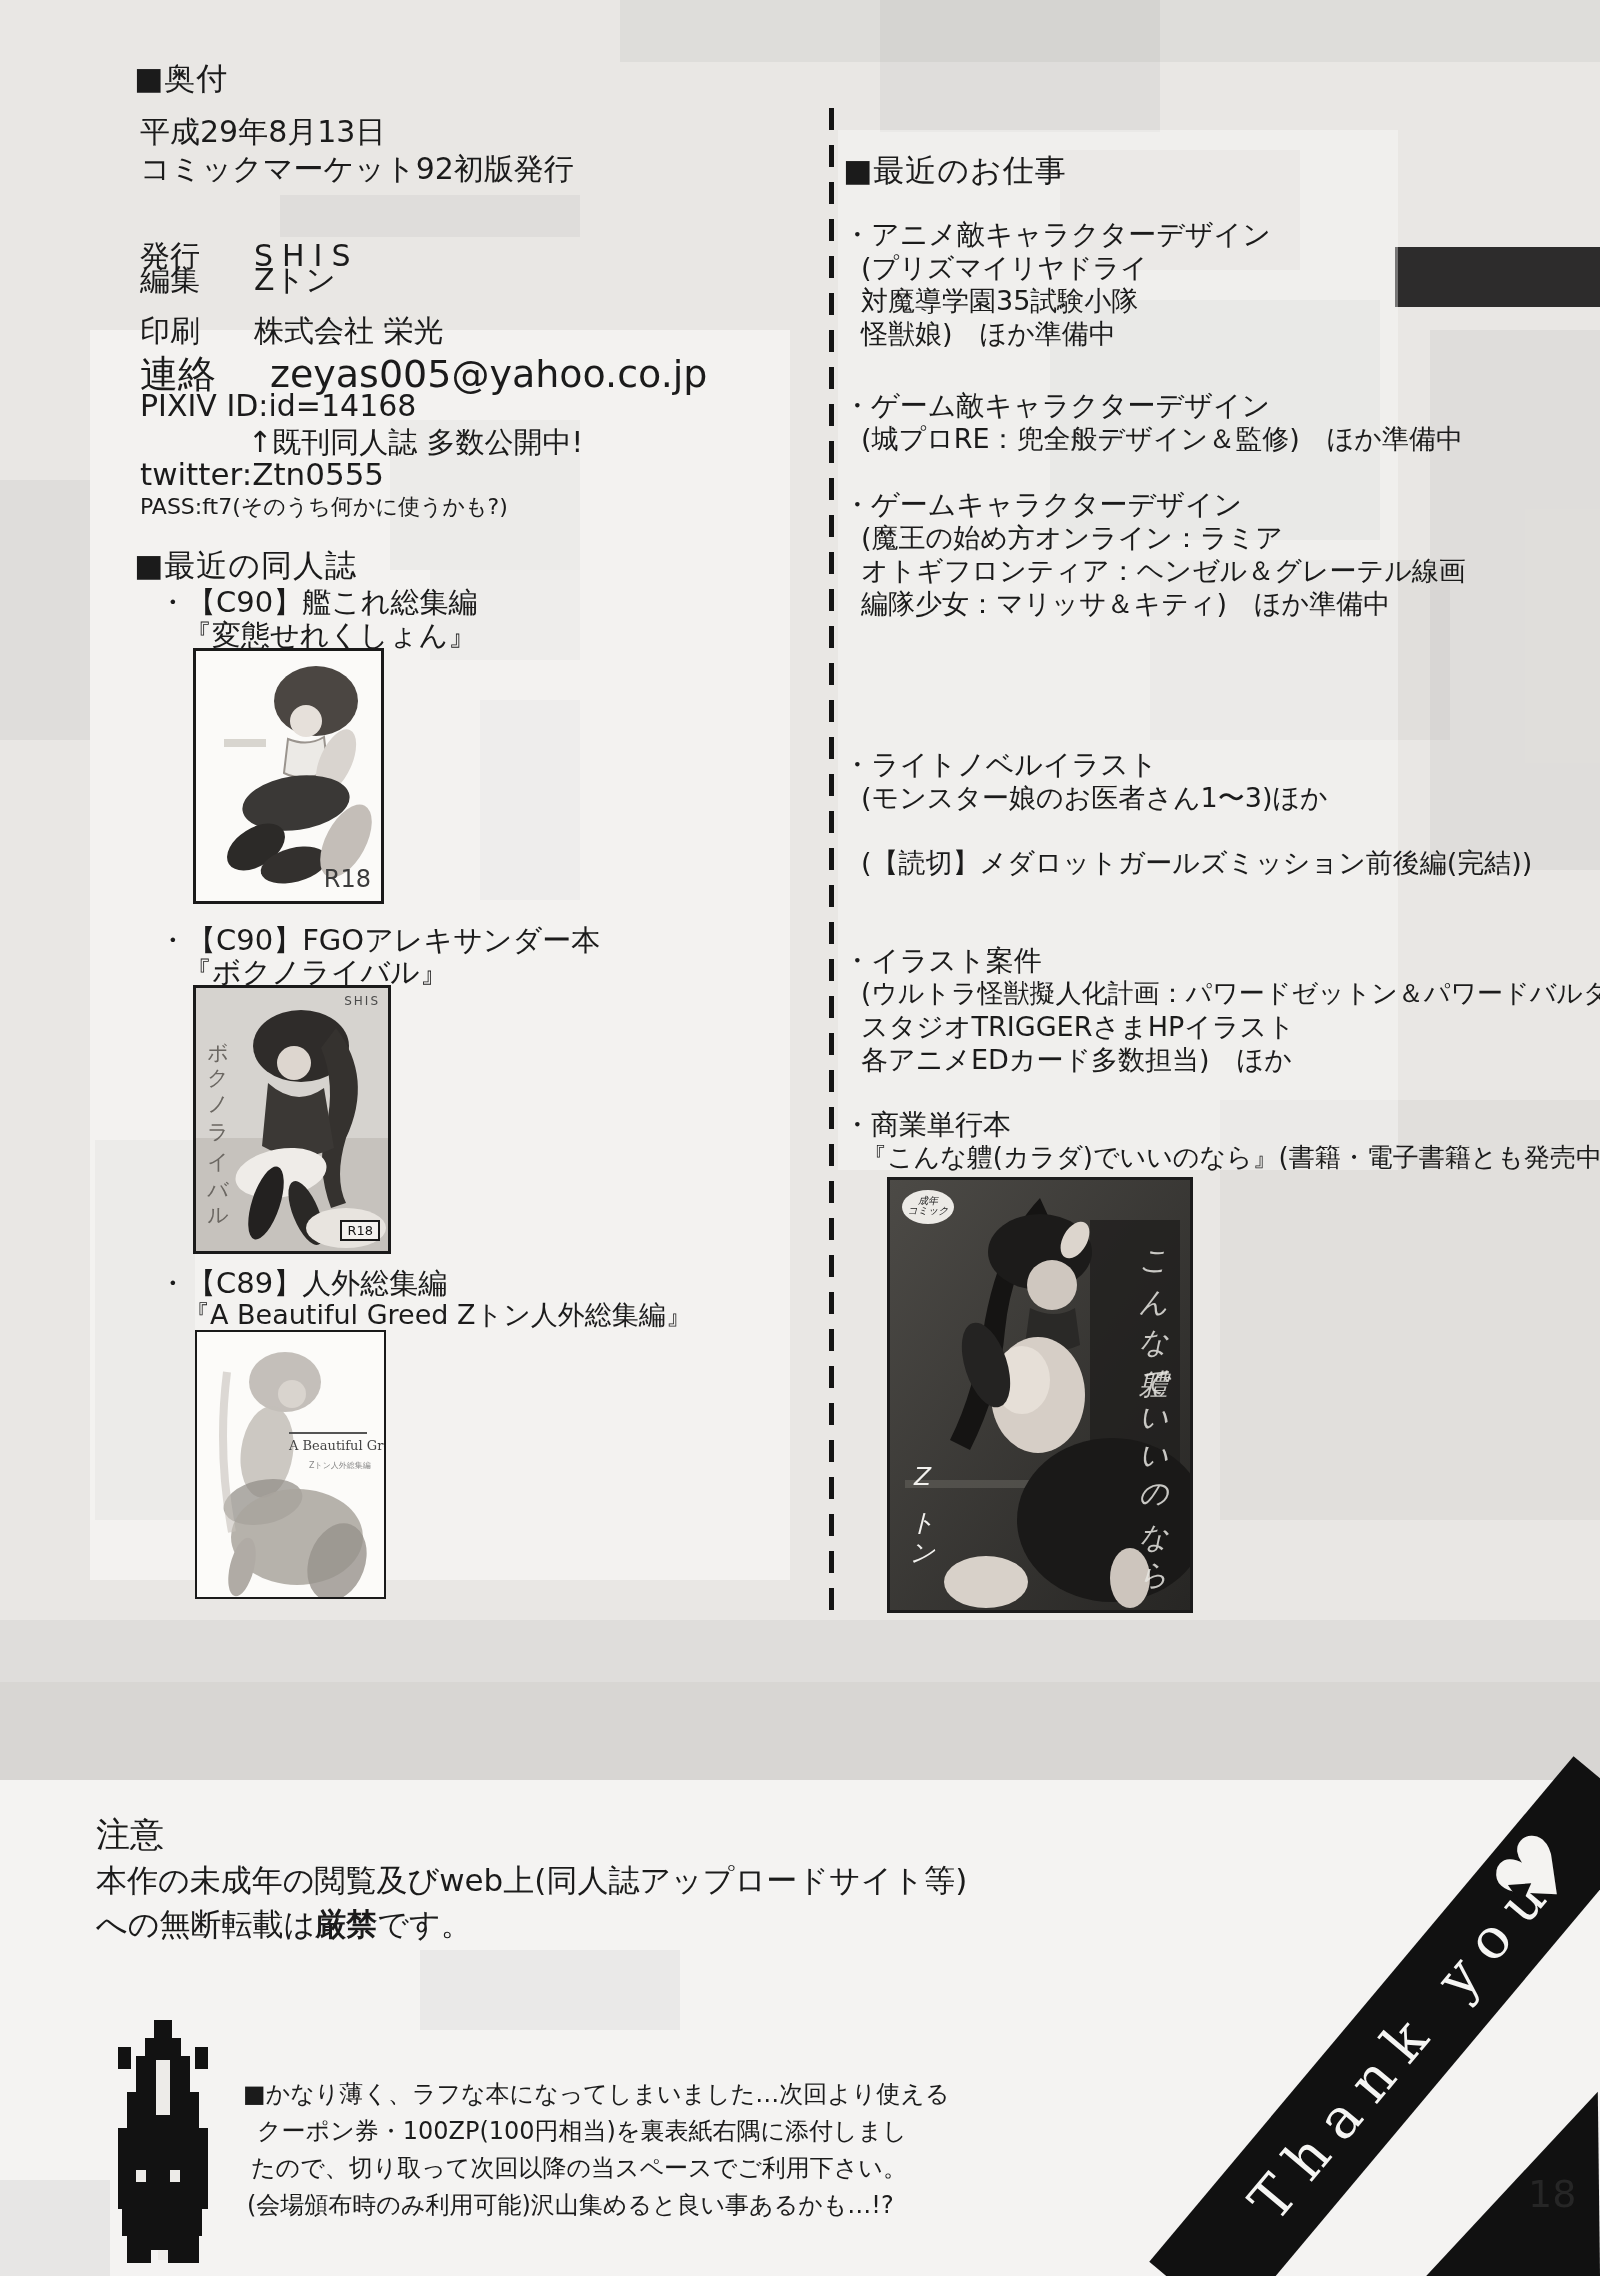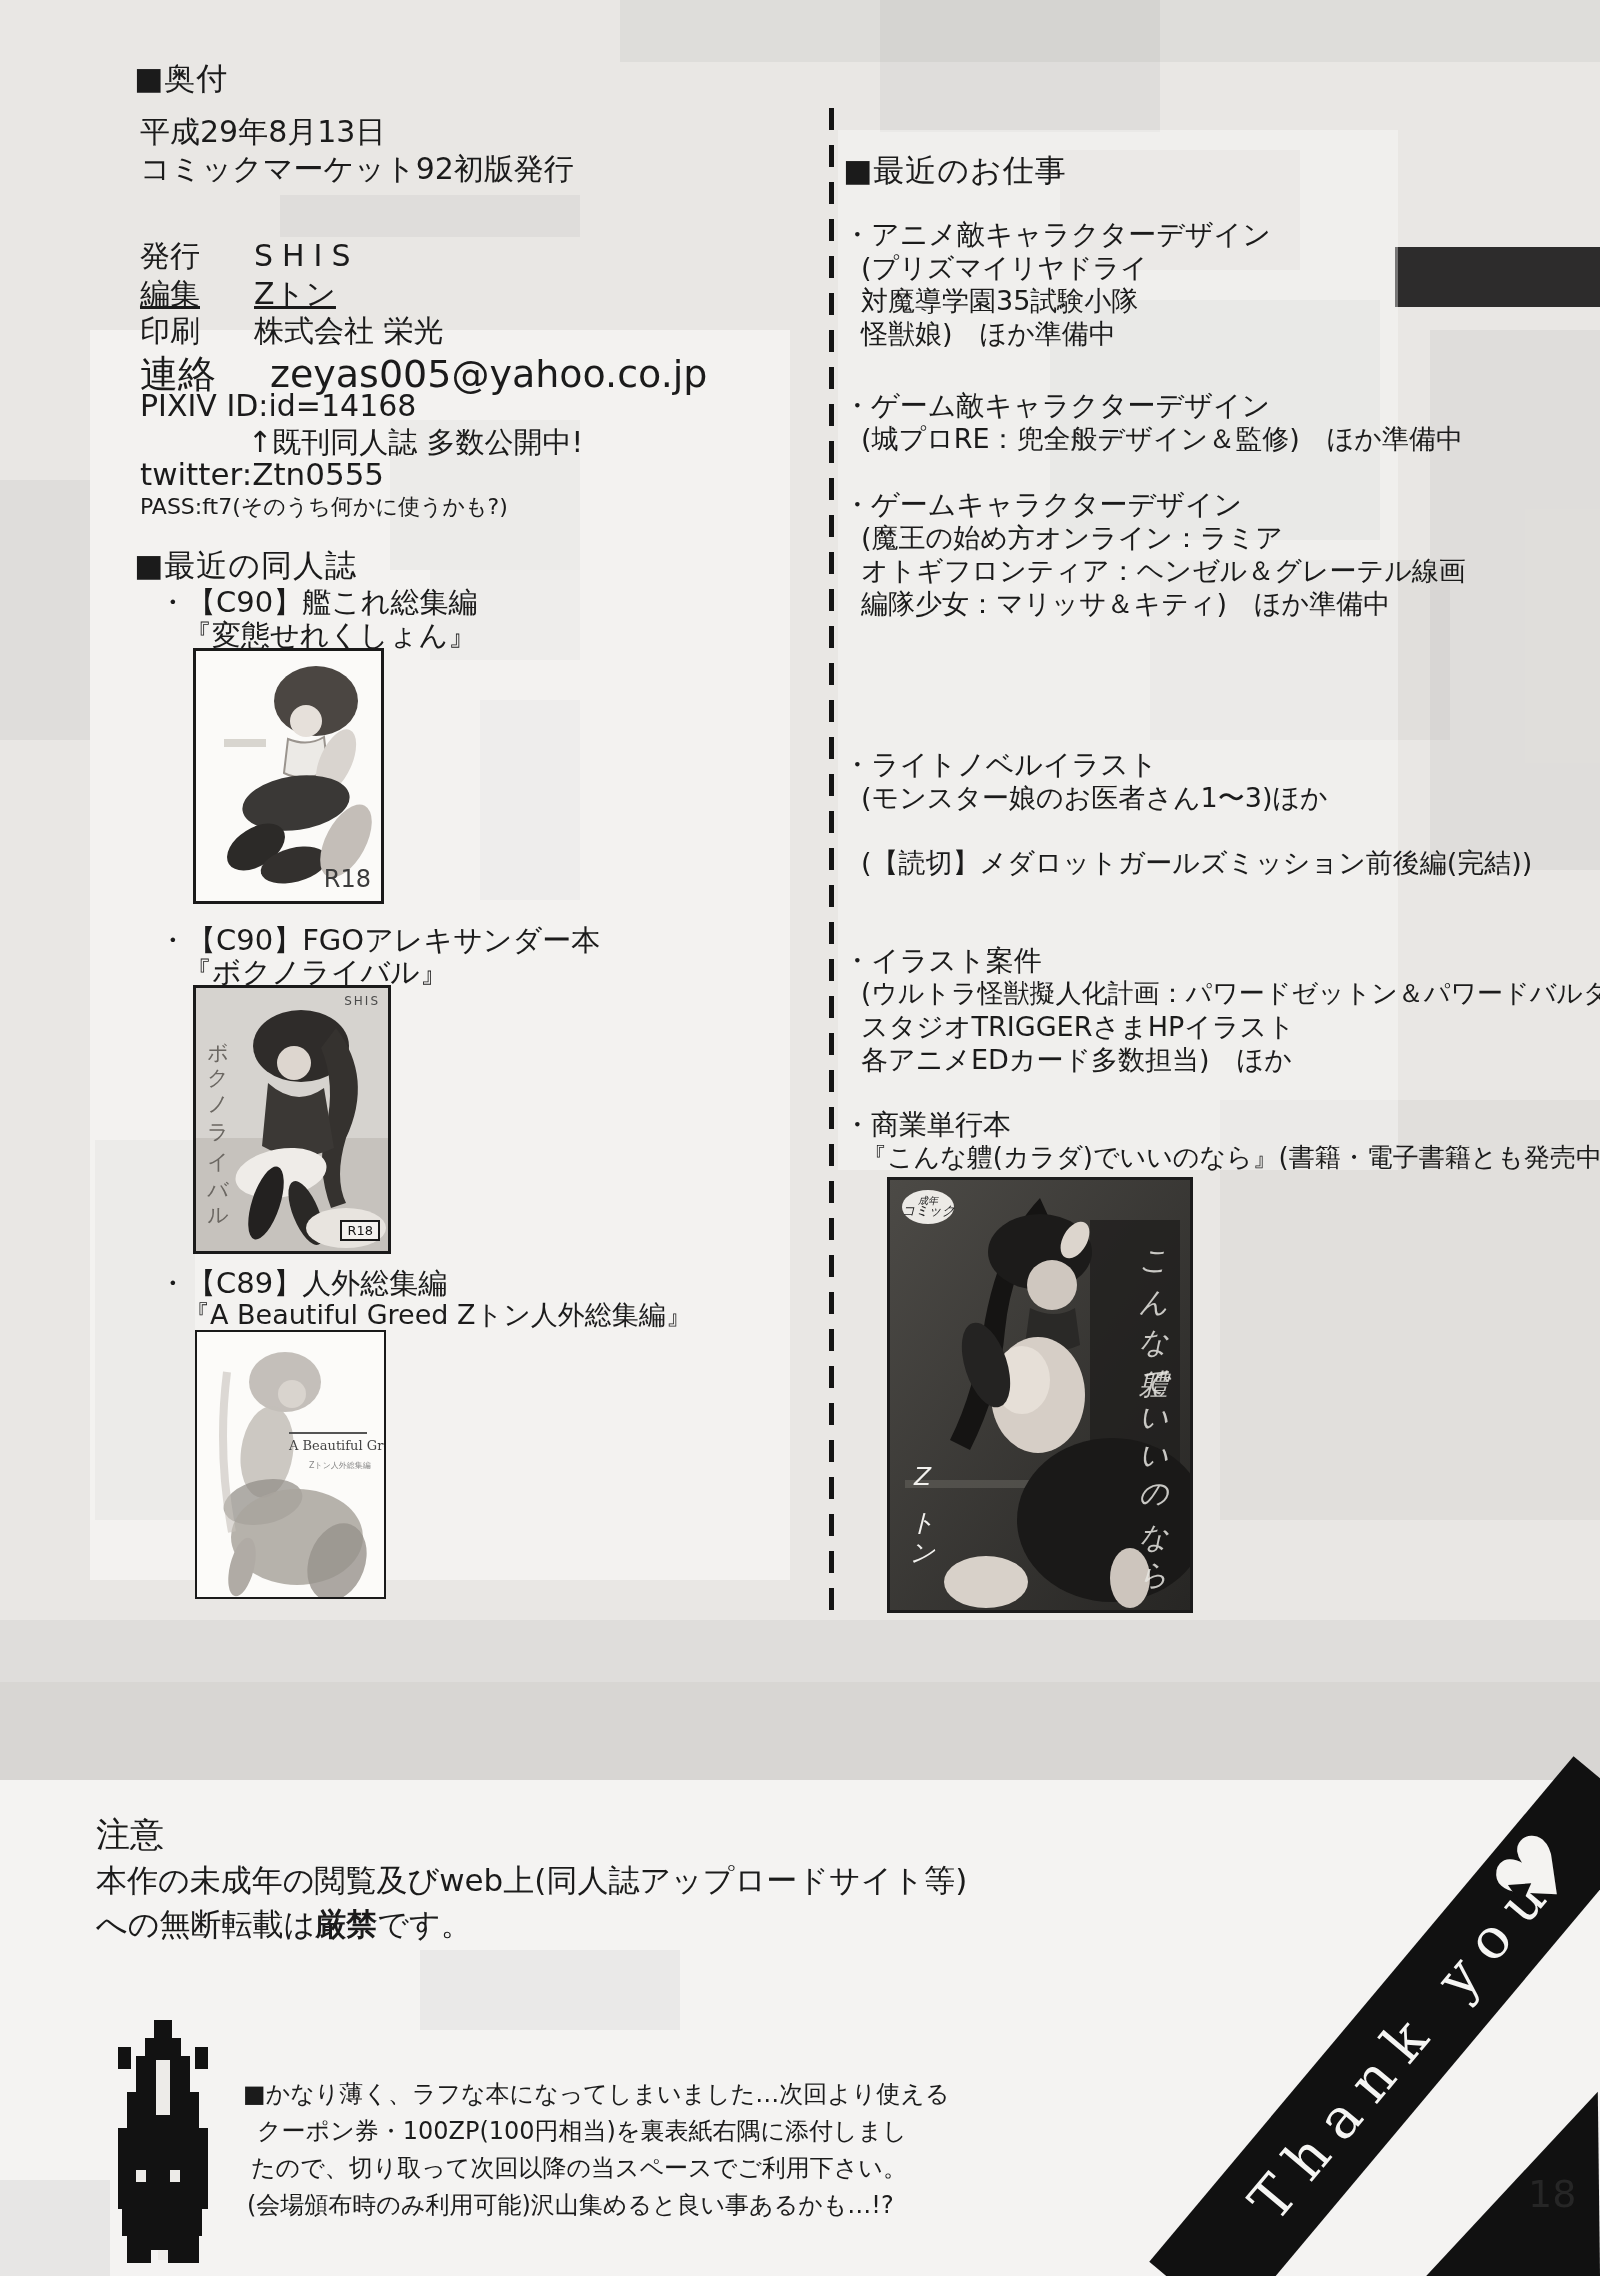--- a/index.html
+++ b/index.html
@@ -59,21 +59,21 @@
 
   <div class="dash"></div>
 
   <div class="t hdr" style="left:134px;top:58px;">■奥付</div>
   <div class="t body30" style="left:140px;top:112px;">平成29年8月13日</div>
   <div class="t body30" style="left:140px;top:149px;">コミックマーケット92初版発行</div>
 
   <div class="t body30" style="left:140px;top:236px;">
     <span>発行</span><span style="display:inline-block;width:54px;"></span><span style="letter-spacing:9px;">SHIS</span>
   </div>
-  <div class="t body30" style="left:140px;top:274px;text-decoration:underline;">
+  <div class="t body30" style="left:140px;top:260px;">
     <span>編集</span><span style="display:inline-block;width:54px;"></span><span>Zトン</span>
   </div>
   <div class="t body30" style="left:140px;top:311px;">
     <span>印刷</span><span style="display:inline-block;width:54px;"></span><span>株式会社 栄光</span>
   </div>
   <div class="t" style="left:140px;top:349px;font-size:38px;">
     <span>連絡</span><span style="display:inline-block;width:54px;"></span><span>zeyas005@yahoo.co.jp</span>
   </div>
 
   <div class="t body30" style="left:140px;top:388px;">PIXIV ID:id=14168</div>
@@ -203,21 +203,21 @@
       <ellipse cx="148" cy="215" rx="47" ry="58" fill="#d6cec6"></ellipse>
       <ellipse cx="132" cy="200" rx="28" ry="34" fill="#e6dfd7"></ellipse>
       <ellipse cx="96" cy="185" rx="21" ry="44" fill="#242322" transform="rotate(-18 96 185)"></ellipse>
       <ellipse cx="222" cy="340" rx="95" ry="82" fill="#1a1918"></ellipse>
       <ellipse cx="240" cy="398" rx="20" ry="30" fill="#cdc5bd"></ellipse>
       <ellipse cx="96" cy="402" rx="42" ry="26" fill="#d8d1c9"></ellipse>
       <ellipse cx="185" cy="60" rx="12" ry="20" fill="#dcd5cd" transform="rotate(30 185 60)"></ellipse>
     </svg>
     <span class="t" style="left:12px;top:10px;width:52px;height:34px;background:#eceae6;border-radius:50%;z-index:4;text-align:center;">
       <span style="display:block;font-size:10px;color:#222;line-height:12px;margin-top:5px;">成年</span>
-      <span style="display:block;font-size:13px;color:#222;line-height:8px;">コミック</span>
+      <span style="display:block;font-size:10px;color:#222;line-height:8px;">コミック</span>
     </span>
     <span class="t vtext" style="right:16px;top:52px;left:auto;font-size:29px;color:rgba(232,230,226,.85);letter-spacing:5px;z-index:4;">こんな軆でいいのなら</span>
     <span class="t vtext" style="left:16px;top:282px;font-size:25px;color:#f2f1ee;letter-spacing:4px;z-index:4;">Zトン</span>
   </div>
 
   <div class="t" style="left:96px;top:1812px;font-size:34px;">注意</div>
   <div class="t" style="left:96px;top:1860px;font-size:31px;">本作の未成年の閲覧及びweb上(同人誌アップロードサイト等)</div>
   <div class="t" style="left:96px;top:1904px;font-size:31px;">
     <span>への無断転載は</span><span style="font-weight:bold;">厳禁</span><span>です。</span>
   </div>

